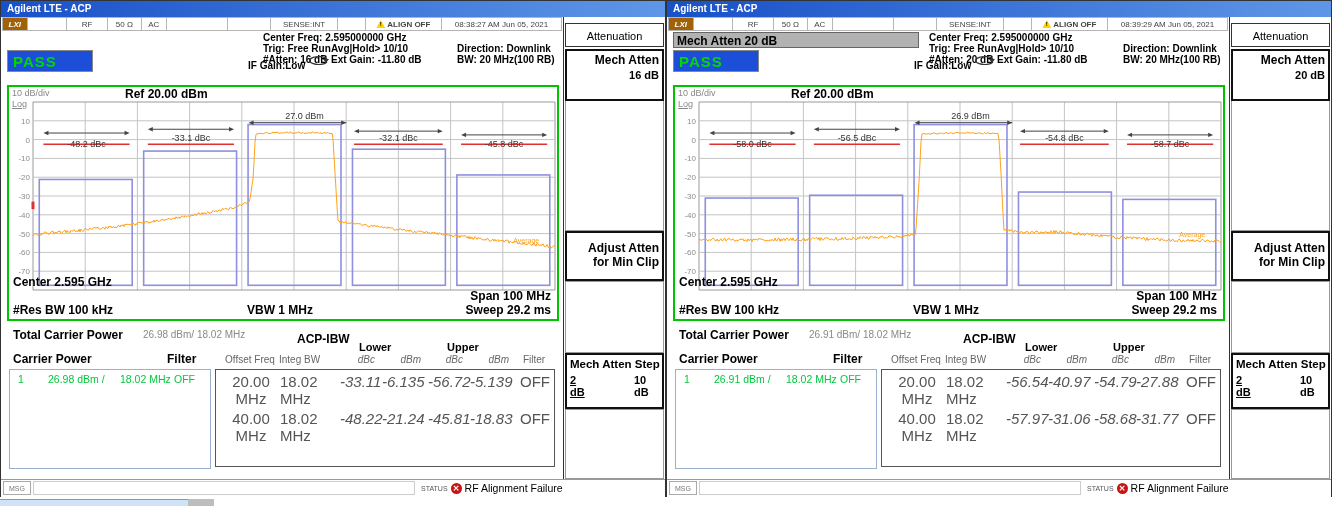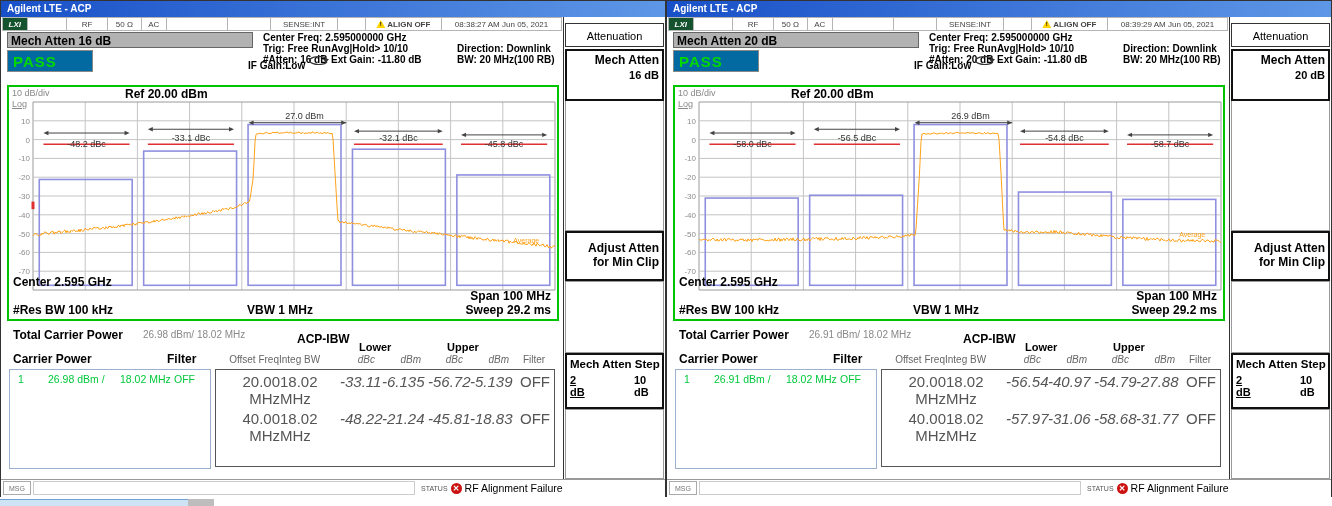--- a/index.html
+++ b/index.html
@@ -7,27 +7,27 @@
   .panel{position:absolute;top:0;width:666px;height:497px;background:#fff;border:1px solid #333;
     box-sizing:border-box;}
   #p0{left:0}#p1{left:666px}
   .titlebar{position:absolute;left:0;top:0;width:100%;height:16px;
     background:linear-gradient(90deg,#1850c8,#5e97e6);color:#fff;font-size:10px;font-weight:bold;
     padding:2px 0 0 6px;box-sizing:border-box;}
   .strip{position:absolute;top:16px;left:1px;height:14px;width:560px;display:flex;font-size:8px;color:#444;}
   .cell{border:1px solid #b5b5b5;border-left:none;display:flex;align-items:center;justify-content:center;
     white-space:nowrap;box-sizing:border-box;height:14px;}
   .cell:first-child{border-left:1px solid #b5b5b5;}
-  .lxi{background:#14532d;color:#fff;font-weight:bold;font-style:italic;}
+  .lxi{background:#a16207;color:#fff;font-weight:bold;font-style:italic;}
   .warn-tri{display:inline-block;width:9px;height:8px;background:#ffd400;
     clip-path:polygon(50% 0,100% 100%,0 100%);font-size:6px;color:#000;text-align:center;
     line-height:9px;font-weight:bold;margin-right:2px;}
   .banner{position:absolute;left:6px;top:31px;width:246px;height:16px;background:#b2b2b2;
     border:1px solid #666;font-weight:bold;font-size:12px;padding:1px 0 0 3px;box-sizing:border-box;color:#000;}
-  .passbox{position:absolute;left:6px;top:49px;width:86px;height:22px;background:#0369a1;border:1px solid #888;
+  .passbox{position:absolute;left:6px;top:49px;width:86px;height:22px;background:#1d4ed8;border:1px solid #888;
     color:#00d800;font-weight:bold;font-size:15px;padding:2px 0 0 5px;box-sizing:border-box;letter-spacing:1px;}
   .nfo{position:absolute;font-size:10px;font-weight:bold;color:#000;white-space:nowrap;}
   .ifgain{position:absolute;left:247px;top:59px;font-size:10px;font-weight:bold;}
   .loop{position:absolute;left:305px;top:52px;}
   .gbox{position:absolute;left:6px;top:84px;width:552px;height:236px;border:2px solid #00c400;
     box-sizing:border-box;background:#fff;}
   .g-scale{position:absolute;left:3px;top:1px;font-size:9px;color:#888;}
   .g-log{position:absolute;left:3px;top:12px;font-size:9px;color:#888;text-decoration:underline;}
   .g-ref{position:absolute;left:116px;top:0;font-size:12px;font-weight:bold;}
   svg.plot{position:absolute;left:0;top:14px;}
@@ -35,21 +35,21 @@
   .f-center{left:4px;top:188px;} .f-span{right:6px;top:202px;}
   .f-resbw{left:4px;top:216px;}  .f-vbw{left:238px;top:216px;} .f-sweep{right:6px;top:216px;}
   .r-lbl{position:absolute;font-weight:bold;font-size:12px;white-space:nowrap;color:#000;}
   .r-val{position:absolute;font-size:10px;color:#888;white-space:nowrap;}
   .cbox{position:absolute;left:8px;top:368px;width:200px;height:98px;border:1px solid #9bb0cc;}
   .crow{position:absolute;top:3px;left:0;width:100%;font-size:10.5px;color:#00c83c;white-space:nowrap;}
   .crow span{position:absolute;}
   .tblwrap{position:absolute;left:214px;top:368px;width:340px;height:98px;border:1px solid #555;box-sizing:border-box;}
   .grid7{display:grid;grid-template-columns:64px 60px 42px 46px 42px 46px 38px;font-size:15px;}
   .hdr7{position:absolute;left:214px;top:353px;width:340px;color:#666;font-size:10px;}
-  .grid7 .c1{padding-left:6px;text-align:right;}
+  .grid7 .c1{padding-left:6px;text-align:center;}
   .grid7 .c2{text-align:left;}
   .grid7 .c3,.grid7 .c4,.grid7 .c5,.grid7 .c6{text-align:right;padding-right:6px;font-style:italic;}
   .grid7 .c7{text-align:center;}
   .drow{color:#555;margin-top:3px;}
   .grp{position:absolute;top:340px;font-weight:bold;font-size:11px;}
   .sbar{position:absolute;left:0;top:478px;width:664px;height:18px;border-top:1px solid #999;background:#fff;}
   .msgbox{position:absolute;left:2px;top:1px;width:28px;height:14px;border:1px solid #aaa;font-size:7px;
     color:#777;text-align:center;line-height:14px;box-sizing:border-box;}
   .emptycell{position:absolute;left:32px;top:1px;width:382px;height:14px;border:1px solid #ccc;box-sizing:border-box;}
   .stgroup{position:absolute;left:420px;top:2px;display:flex;align-items:center;gap:3px;}
@@ -91,21 +91,20 @@
     <div class="cell" style="width:62px"></div>
     <div class="cell" style="width:44px"></div>
     <div class="cell" style="width:68px">SENSE:INT</div>
     <div class="cell" style="width:28px"></div>
     <div class="cell" style="width:78px;font-weight:bold">
       <span class="warn-tri">!</span>
       <span>ALIGN OFF</span>
     </div>
     <div class="cell" style="width:122px">08:38:27 AM Jun 05, 2021</div>
   </div>
-  <div class="banner">Mech Atten 16 dB</div>
   <div class="passbox">PASS</div>
   <span class="nfo" style="left:262px;top:31px">Center Freq: 2.595000000 GHz</span>
   <span class="nfo" style="left:262px;top:42px">Trig: Free Run</span>
   <span class="nfo" style="left:262px;top:53px">#Atten: 16 dB</span>
   <span class="nfo" style="left:330px;top:42px">Avg|Hold&gt; 10/10</span>
   <span class="nfo" style="left:330px;top:53px">Ext Gain: -11.80 dB</span>
   <span class="nfo" style="left:456px;top:42px">Direction: Downlink</span>
   <span class="nfo" style="left:456px;top:53px">BW: 20 MHz(100 RB)</span>
   <span class="ifgain">IF Gain:Low</span>
   <span class="loop">

